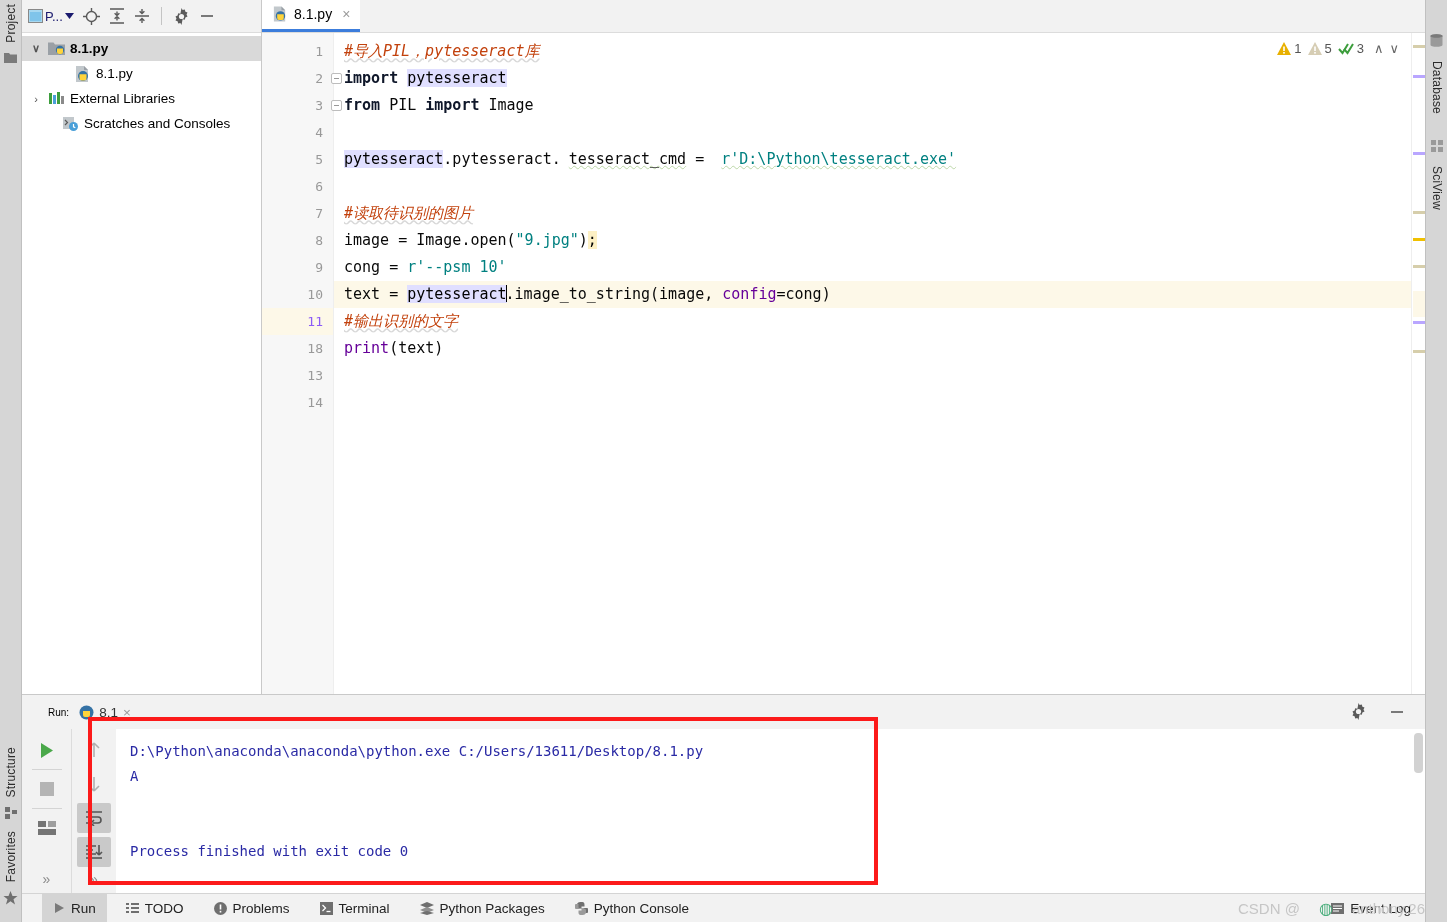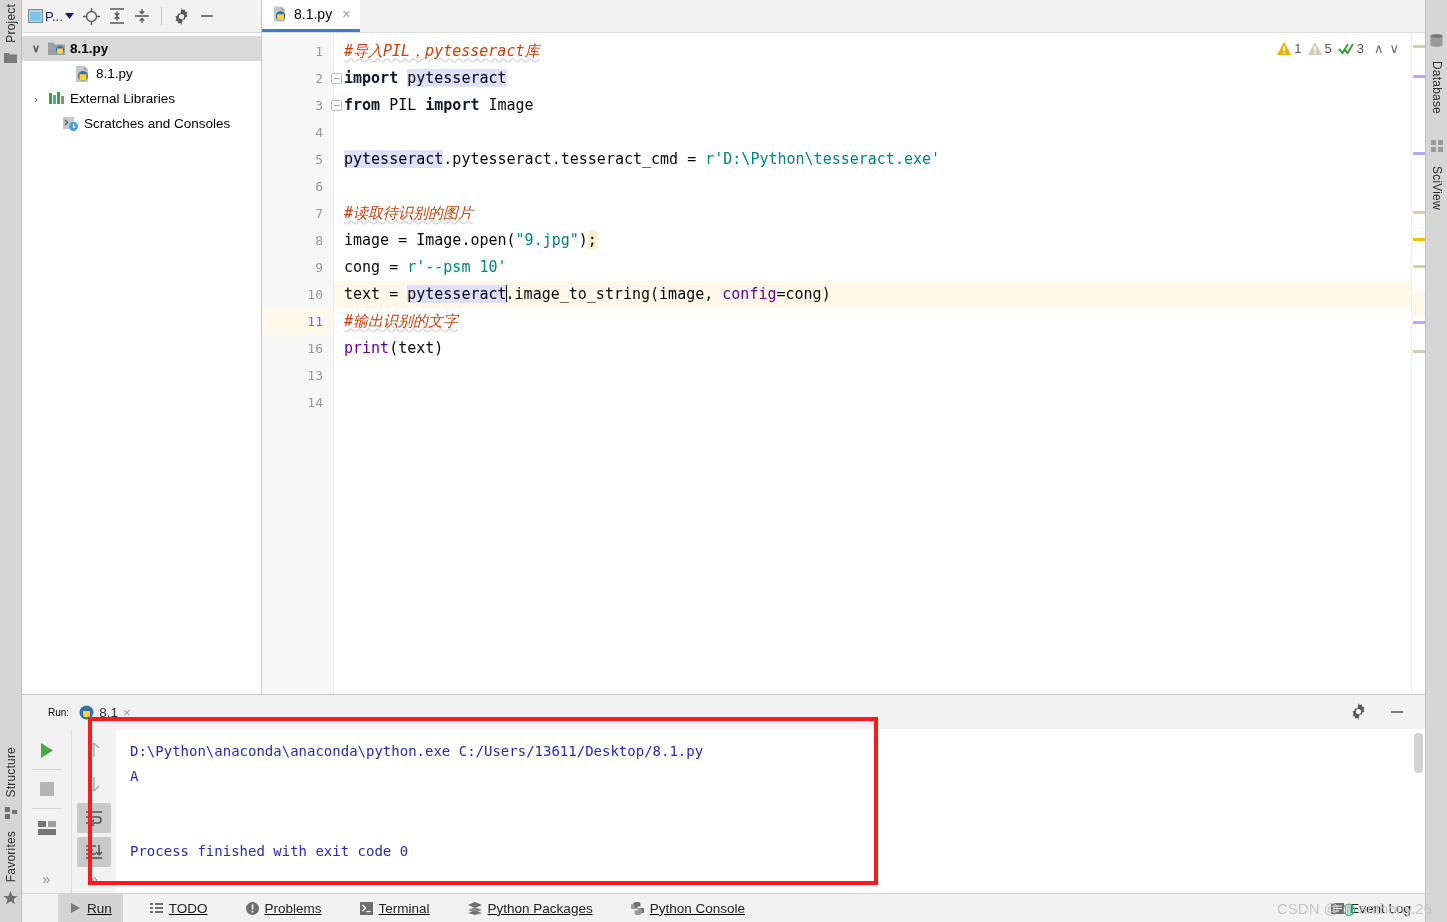--- a/index.html
+++ b/index.html
@@ -78,21 +78,21 @@
   .cline { height: 27px; line-height: 27px; padding-left: 10px; white-space: pre; }
   .cline.active { background: #fdf8e8; }
   .kw { color: #0f172a; font-weight: bold; }
   .strt { color: #008080; }
   .cmt { color: #c2410c; font-style: italic; text-decoration: underline; text-decoration-style: wavy;
          text-decoration-color: #d8d8d8; }
   .hl { background: #e0dfff; }
   .hly { background: #fdf0c4; }
   .kwarg { color: #660099; }
   .plain { color: #080808; }
-  .ul-wave { text-decoration-style: wavy; text-decoration-color: #bcd7a8; text-decoration-thickness: 1px; }
+  .ul-wave { text-decoration: underline; text-decoration-style: wavy; text-decoration-color: #bcd7a8; text-decoration-thickness: 1px; margin-left: 8px; }
   .caret { display: inline-block; width: 0; border-left: 1.5px solid #000; height: 17px; vertical-align: -3px; margin: 0 -1px; }
 
   
   .inspect {
     position: absolute; right: 12px; top: 8px; display: flex; align-items: center; gap: 6px;
     font-size: 13px; color: #555; font-family: "Liberation Sans", sans-serif;
   }
   .ins-item { display: flex; align-items: center; gap: 3px; }
 
   
@@ -126,30 +126,30 @@
   .redbox {
     position: absolute; left: 88px; top: 717px; width: 790px; height: 168px;
     border: 4px solid #fc1a1a; pointer-events: none; z-index: 40;
   }
   .csb { position: absolute; right: 0; top: 0; bottom: 0; width: 14px; background: #fff; }
   .csb-thumb { position: absolute; right: 2px; top: 4px; width: 9px; height: 40px; background: #d2d2d2; border-radius: 4px; }
 
   
   .statusbar {
     height: 29px; flex: 0 0 29px; background: #f2f2f2; display: flex; align-items: center;
-    border-top: 1px solid #d4d4d4; padding-left: 36px; gap: 16px; position: relative; text-decoration: underline;
+    border-top: 1px solid #d4d4d4; padding-left: 20px; gap: 8px; position: relative;
   }
   .sb-item { display: flex; align-items: center; gap: 6px; font-size: 13.5px; color: #222;
              padding: 0 11px; height: 29px; }
   .sb-item.active { background: #d4d4d4; }
   .sb-right { position: absolute; right: 14px; display: flex; align-items: center; gap: 6px; font-size: 13.5px; color: #222; }
 
   .watermark {
-    position: absolute; right: 15px; bottom: 4px; font-size: 15px; color: #c6c6c6;
-    display: flex; align-items: center; gap: 3px; z-index: 60; pointer-events: none;
+    position: absolute; right: 22px; bottom: 4px; font-size: 15px; color: #c6c6c6;
+    display: flex; align-items: center; gap: 19px; z-index: 60; pointer-events: none;
   }
   .wm-logo { color: #4caf7d; font-size: 16px; }
   svg { display: block; }
 </style>
 </head>
 <body>
 
 <div class="ide">
 
   <div style="display:flex; flex:1; min-height:0;">
@@ -311,21 +311,21 @@
                 <span class="fold"></span>
               </div>
               <div class="gline">4</div>
               <div class="gline">5</div>
               <div class="gline">6</div>
               <div class="gline">7</div>
               <div class="gline">8</div>
               <div class="gline">9</div>
               <div class="gline">10</div>
               <div class="gline active">11</div>
-              <div class="gline">16</div>
+              <div class="gline">18</div>
               <div class="gline">13</div>
               <div class="gline">14</div>
             </div>
 
             <div class="code">
               <div class="cline"><span class="cmt">#导入PIL，pytesseract库</span></div>
               <div class="cline"><span class="kw">import</span><span class="plain"> </span><span class="hl">pytesseract</span></div>
               <div class="cline"><span class="kw">from</span><span class="plain"> </span><span class="plain">PIL</span><span class="plain"> </span><span class="kw">import</span><span class="plain"> </span><span class="plain">Image</span></div>
               <div class="cline"></div>
               <div class="cline"><span class="hl">pytesseract</span><span class="plain">.pytesseract.</span><span class="plain ul-wave">tesseract_cmd</span><span class="plain"> = </span><span class="strt ul-wave">r'D:\Python\tesseract.exe'</span></div>

